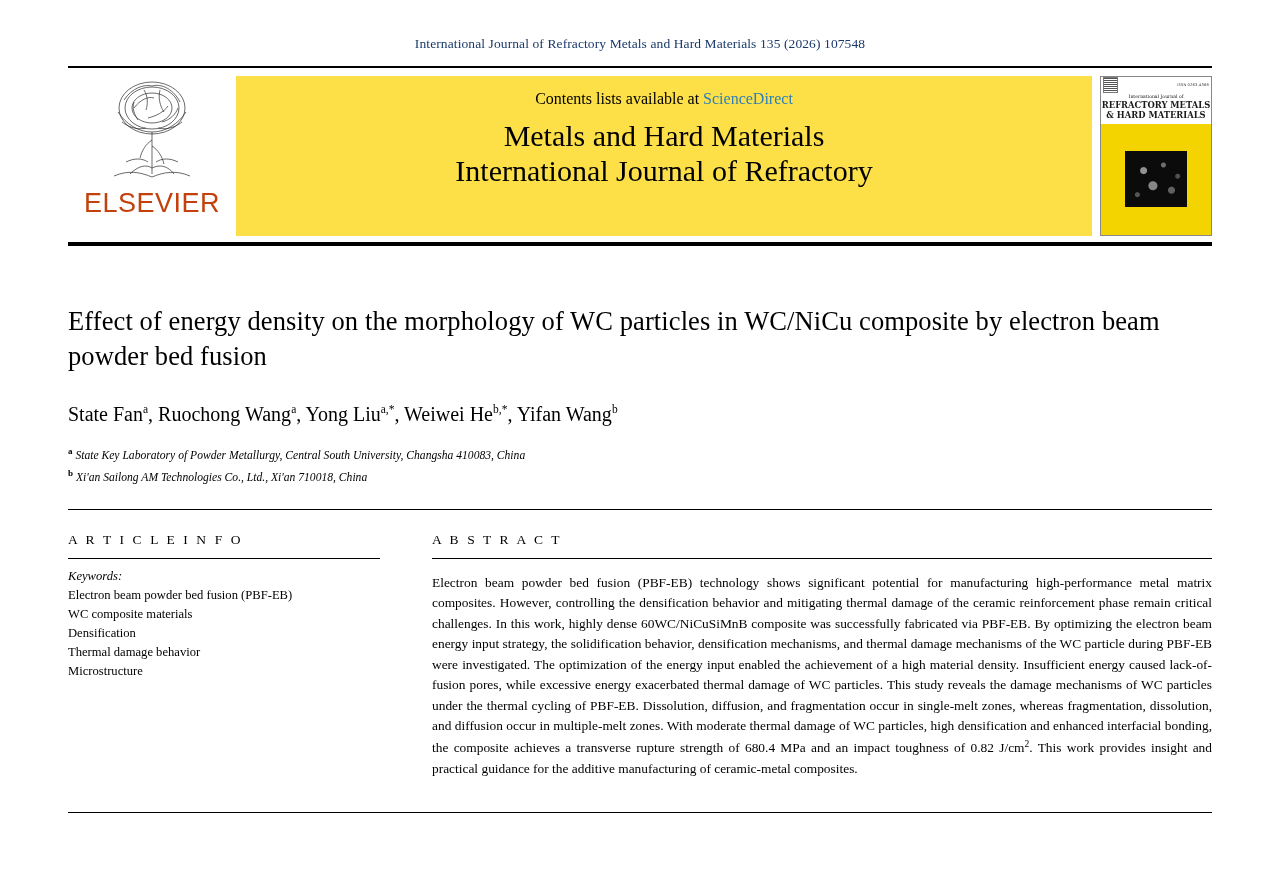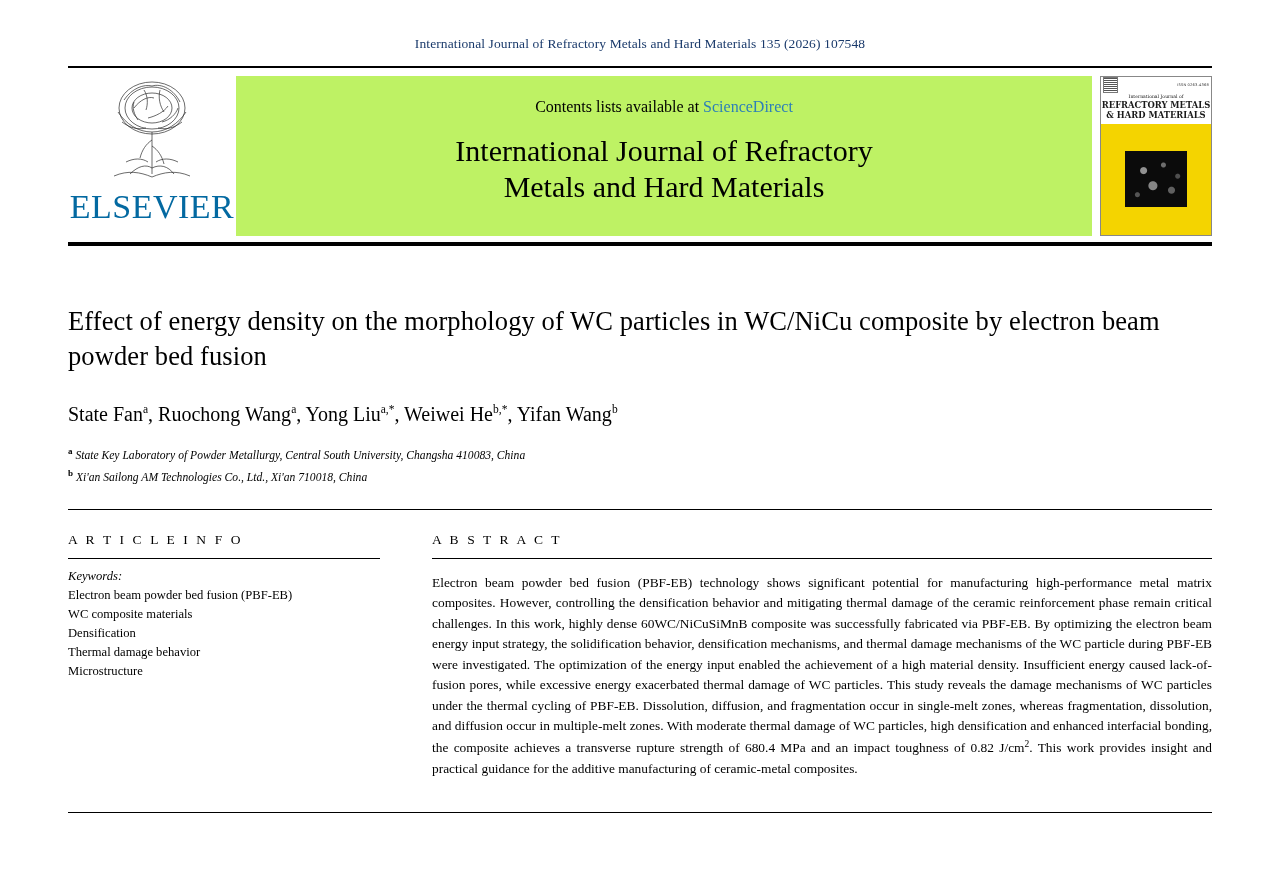--- a/index.html
+++ b/index.html
@@ -49,35 +49,35 @@
     justify-content: flex-start;
     padding-top: 2px;
   }
   .elsevier-tree {
     width: 96px;
     height: 108px;
     position: relative;
     overflow: hidden;
   }
   .elsevier-wordmark {
-    font-family: Liberation Serif, serif;
-    font-size: 34px;
+    font-family: Liberation Sans, sans-serif;
+    font-size: 27px;
     letter-spacing: 0.5px;
-    color: #0369a1;
+    color: #c2410c;
     margin-top: 2px;
     font-weight: 400;
   }
   .center-block {
     flex: 1 1 auto;
-    background: #bef264;
+    background: #fde047;
     display: flex;
     flex-direction: column;
     align-items: center;
-    justify-content: space-between;
-    padding: 22px 10px;
+    justify-content: flex-start;
+    padding: 14px 10px;
     box-sizing: border-box;
   }
   .contents-line {
     font-size: 16px;
     margin-bottom: 8px;
   }
   .contents-line a {
     color: #2c7fb8;
     text-decoration: none;
   }
@@ -299,22 +299,22 @@
         </svg>
       </div>
       <div class="elsevier-wordmark">ELSEVIER</div>
     </div>
 
     <div class="center-block">
       <div class="contents-line">
         <span>Contents lists available at </span><a href="#">ScienceDirect</a>
       </div>
       <div class="journal-title">
+        <div>Metals and Hard Materials</div>
         <div>International Journal of Refractory</div>
-        <div>Metals and Hard Materials</div>
       </div>
     </div>
 
     <div class="cover-block">
       <div class="cover-topbar">
         <div class="cover-mini-logo"></div>
         <div class="cover-issn">ISSN 0263-4368</div>
       </div>
       <div class="cover-journal-small">International Journal of</div>
       <div class="cover-journal-title">

